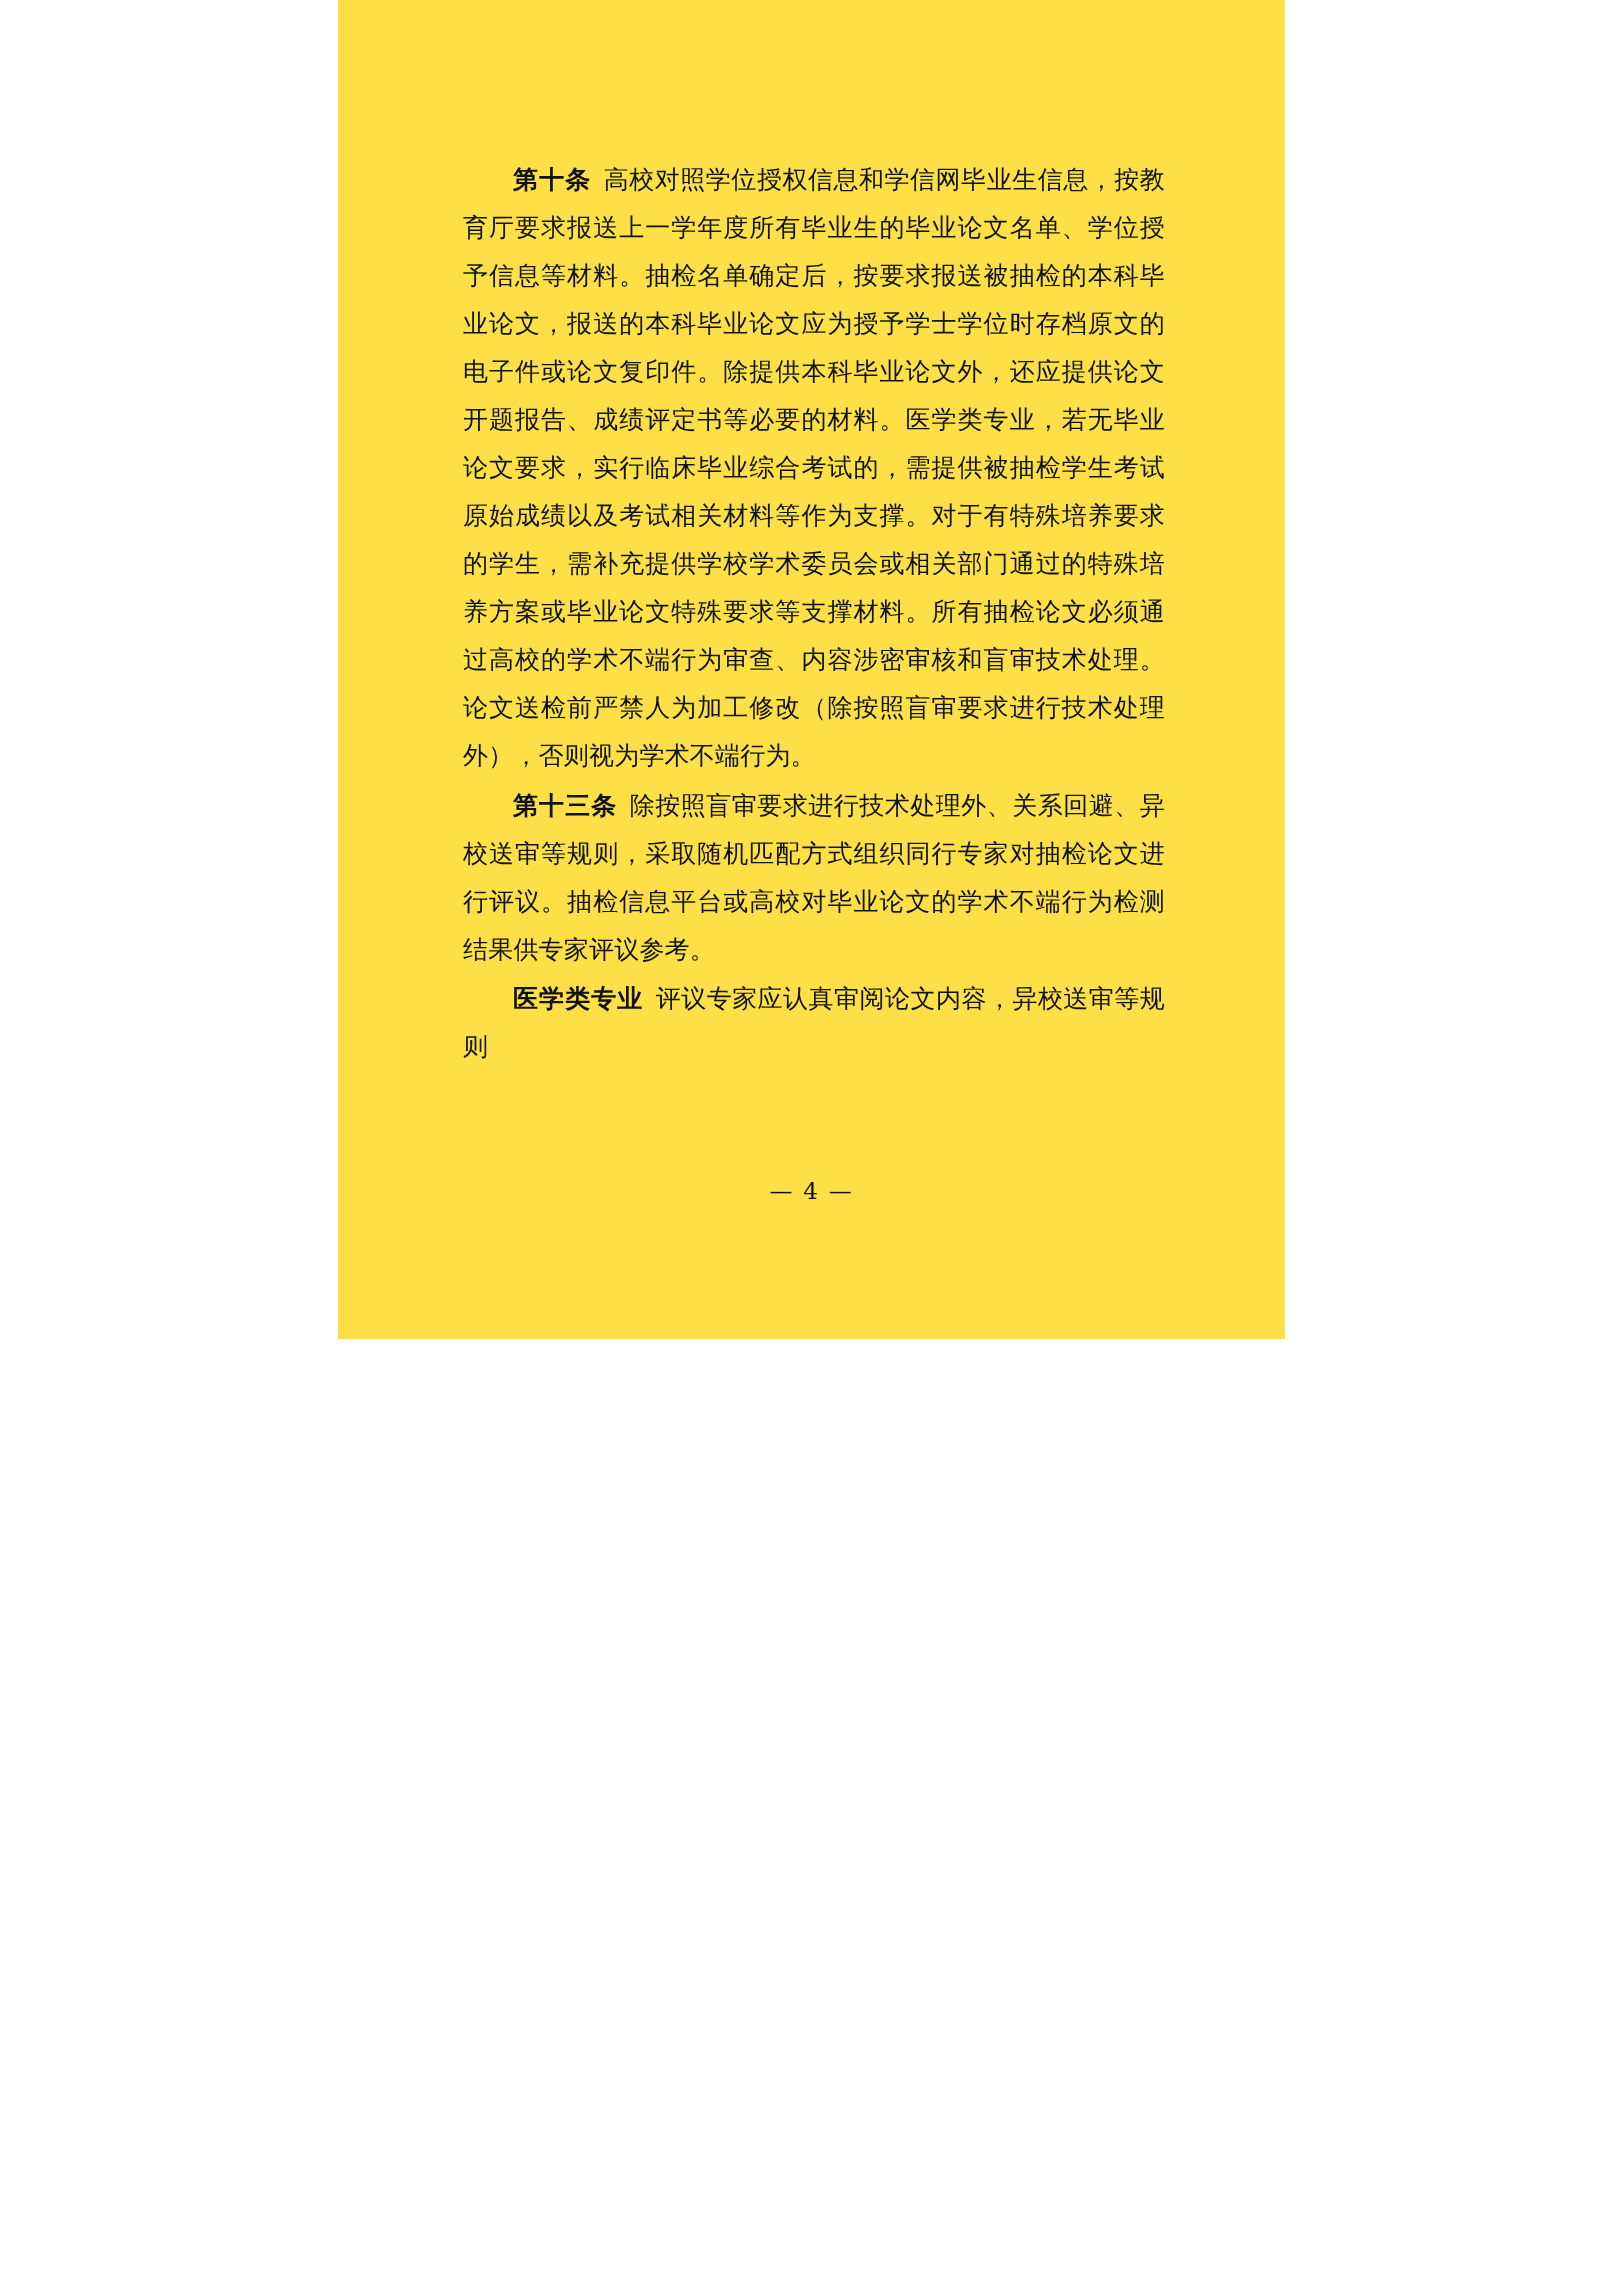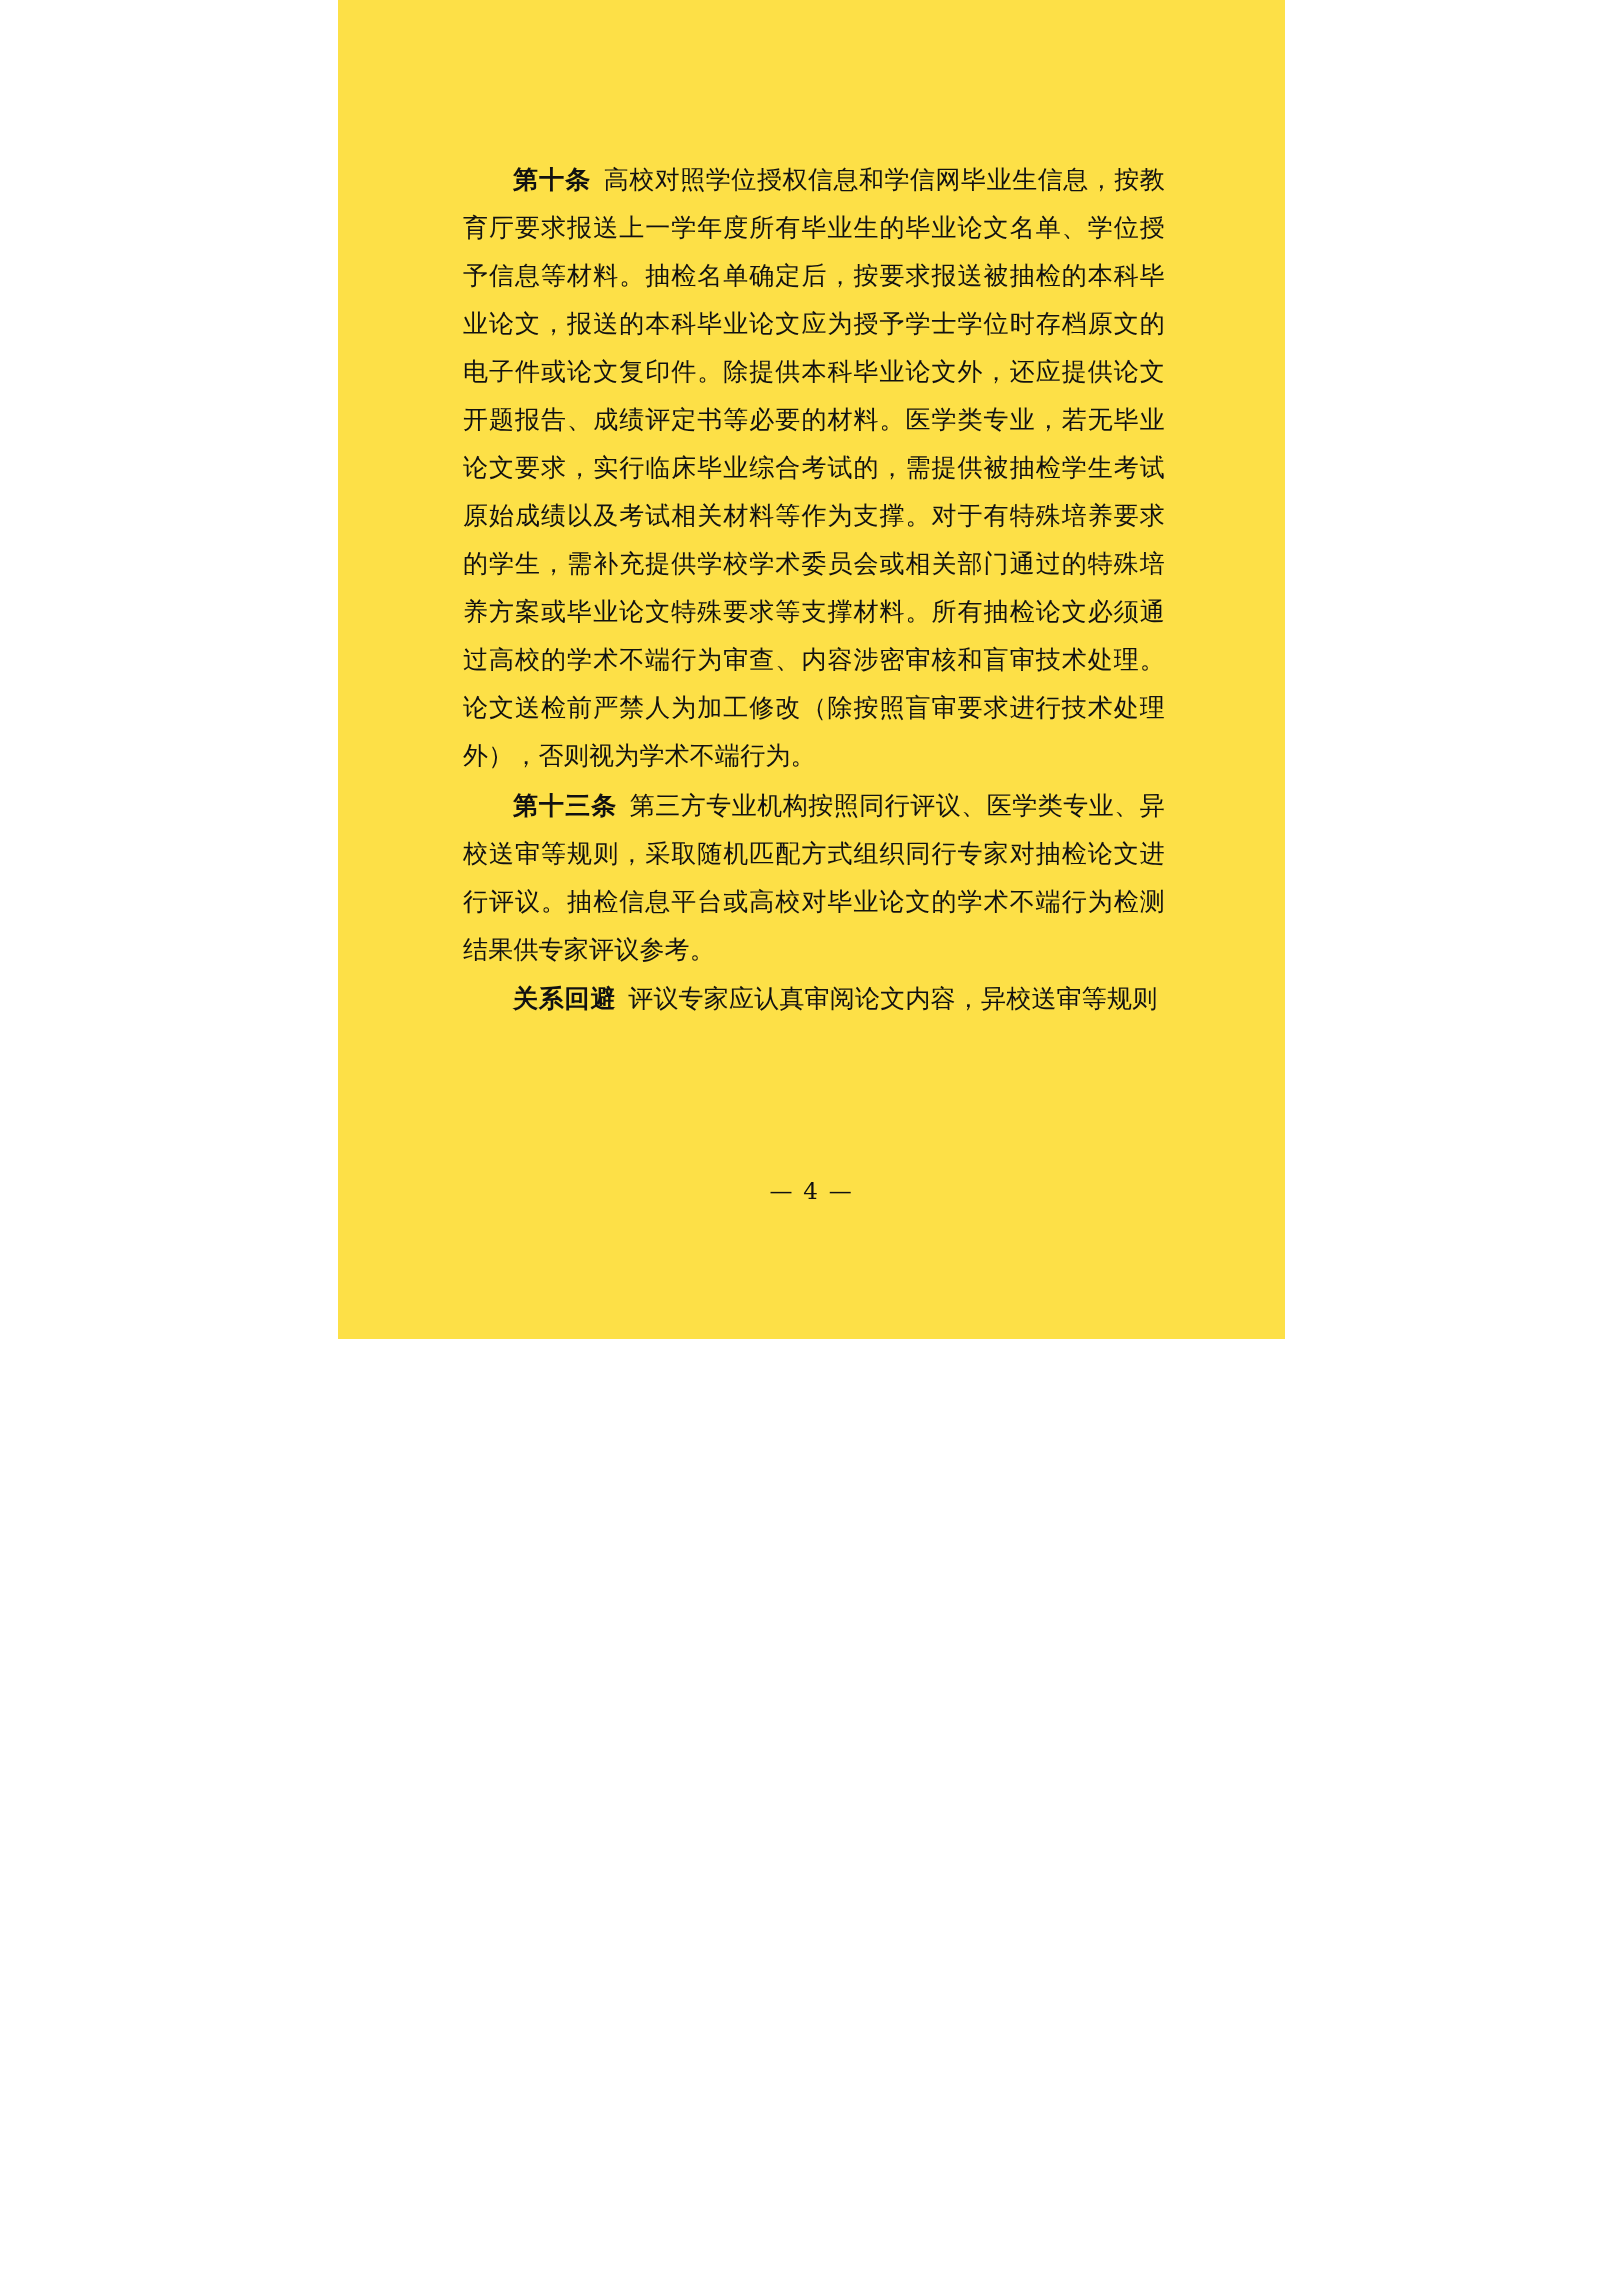--- a/index.html
+++ b/index.html
@@ -56,25 +56,25 @@
 <body>
 
 <div class="page">
   <div class="content">
 
     <p class="para">
       <span class="lead">第十条</span><span class="lead-sp"></span><span>高校对照学位授权信息和学信网毕业生信息，按教育厅要求报送上一学年度所有毕业生的毕业论文名单、学位授予信息等材料。抽检名单确定后，按要求报送被抽检的本科毕业论文，报送的本科毕业论文应为授予学士学位时存档原文的电子件或论文复印件。除提供本科毕业论文外，还应提供论文开题报告、成绩评定书等必要的材料。医学类专业，若无毕业论文要求，实行临床毕业综合考试的，需提供被抽检学生考试原始成绩以及考试相关材料等作为支撑。对于有特殊培养要求的学生，需补充提供学校学术委员会或相关部门通过的特殊培养方案或毕业论文特殊要求等支撑材料。所有抽检论文必须通过高校的学术不端行为审查、内容涉密审核和盲审技术处理。论文送检前严禁人为加工修改（除按照盲审要求进行技术处理外），否则视为学术不端行为。</span>
     </p>
 
     <p class="para">
-      <span class="lead">第十三条</span><span class="lead-sp"></span><span>第三方专业机构按照同行评议、医学类专业、异校送审等规则，采取随机匹配方式组织同行专家对抽检论文进行评议。抽检信息平台或高校对毕业论文的学术不端行为检测结果供专家评议参考。</span>
+      <span class="lead">第十三条</span><span class="lead-sp"></span><span>除按照盲审要求进行技术处理外、关系回避、异校送审等规则，采取随机匹配方式组织同行专家对抽检论文进行评议。抽检信息平台或高校对毕业论文的学术不端行为检测结果供专家评议参考。</span>
     </p>
 
 
     <p class="para">
-      <span class="lead">关系回避</span><span class="lead-sp"></span><span>评议专家应认真审阅论文内容，异校送审等规则</span>
+      <span class="lead">医学类专业</span><span class="lead-sp"></span><span>评议专家应认真审阅论文内容，异校送审等规则</span>
     </p>
 
   </div>
 
   <div class="footer">— 4 —</div>
 </div>
 
 
 </body></html>

